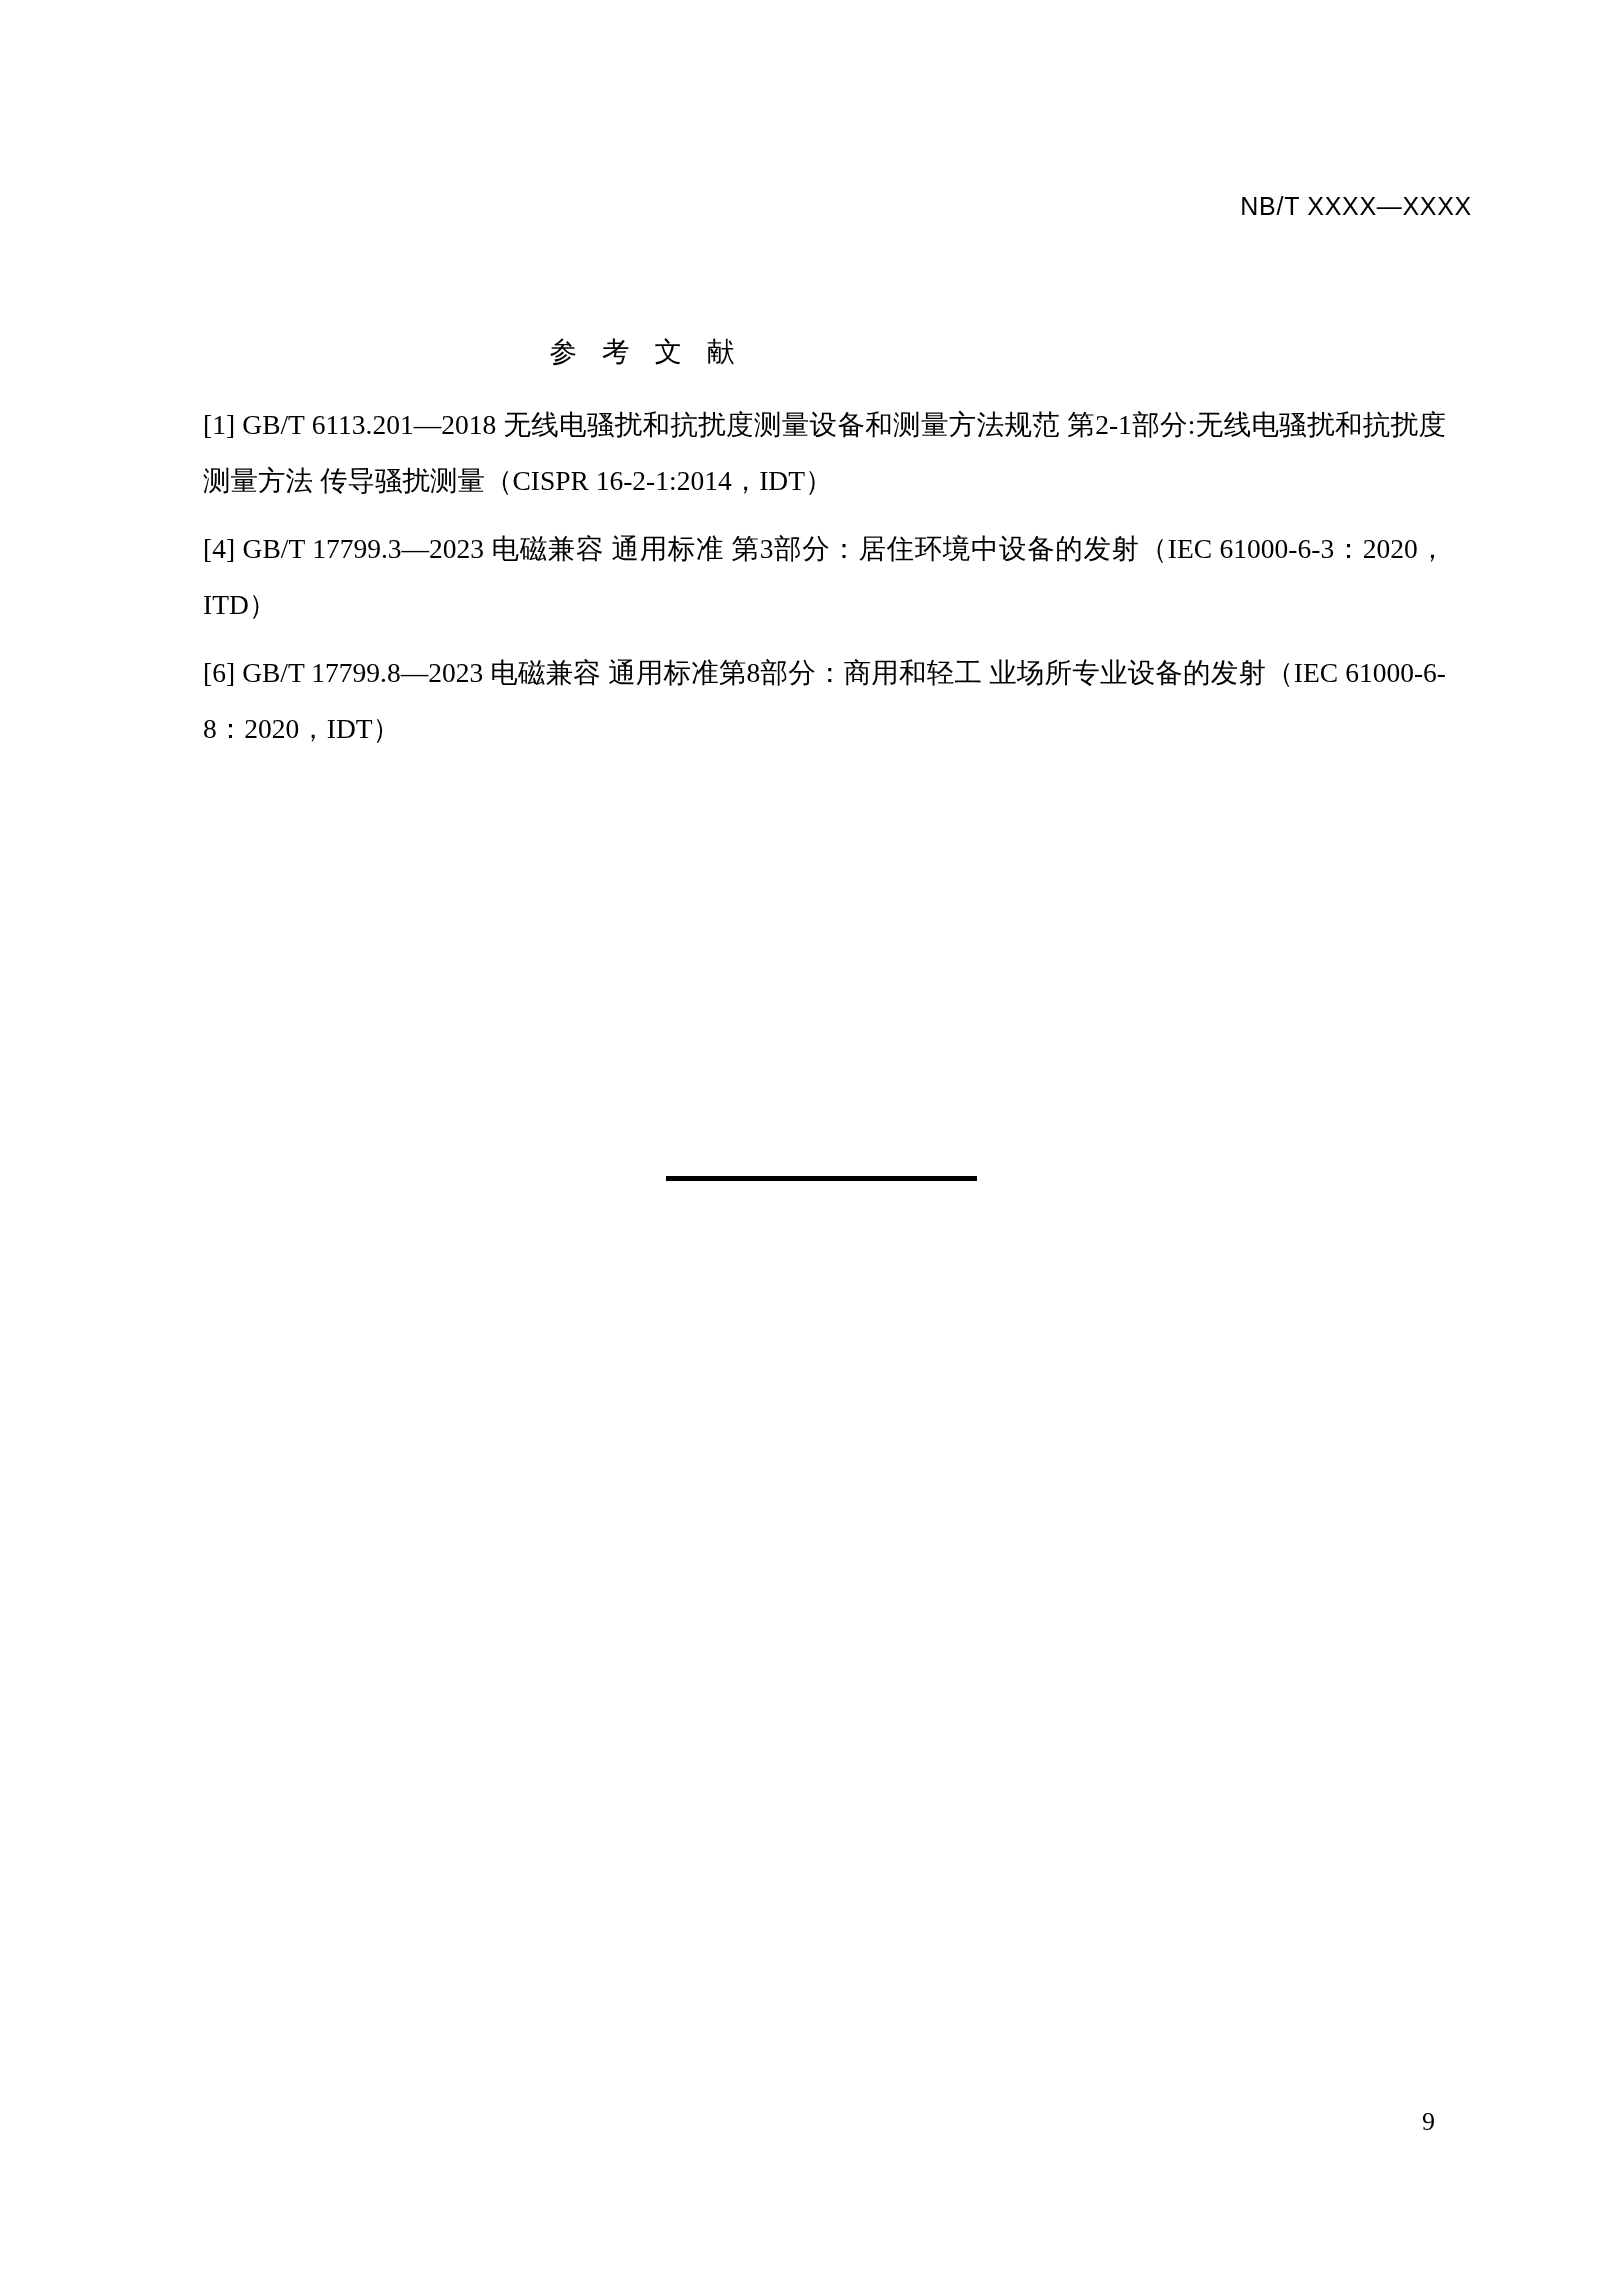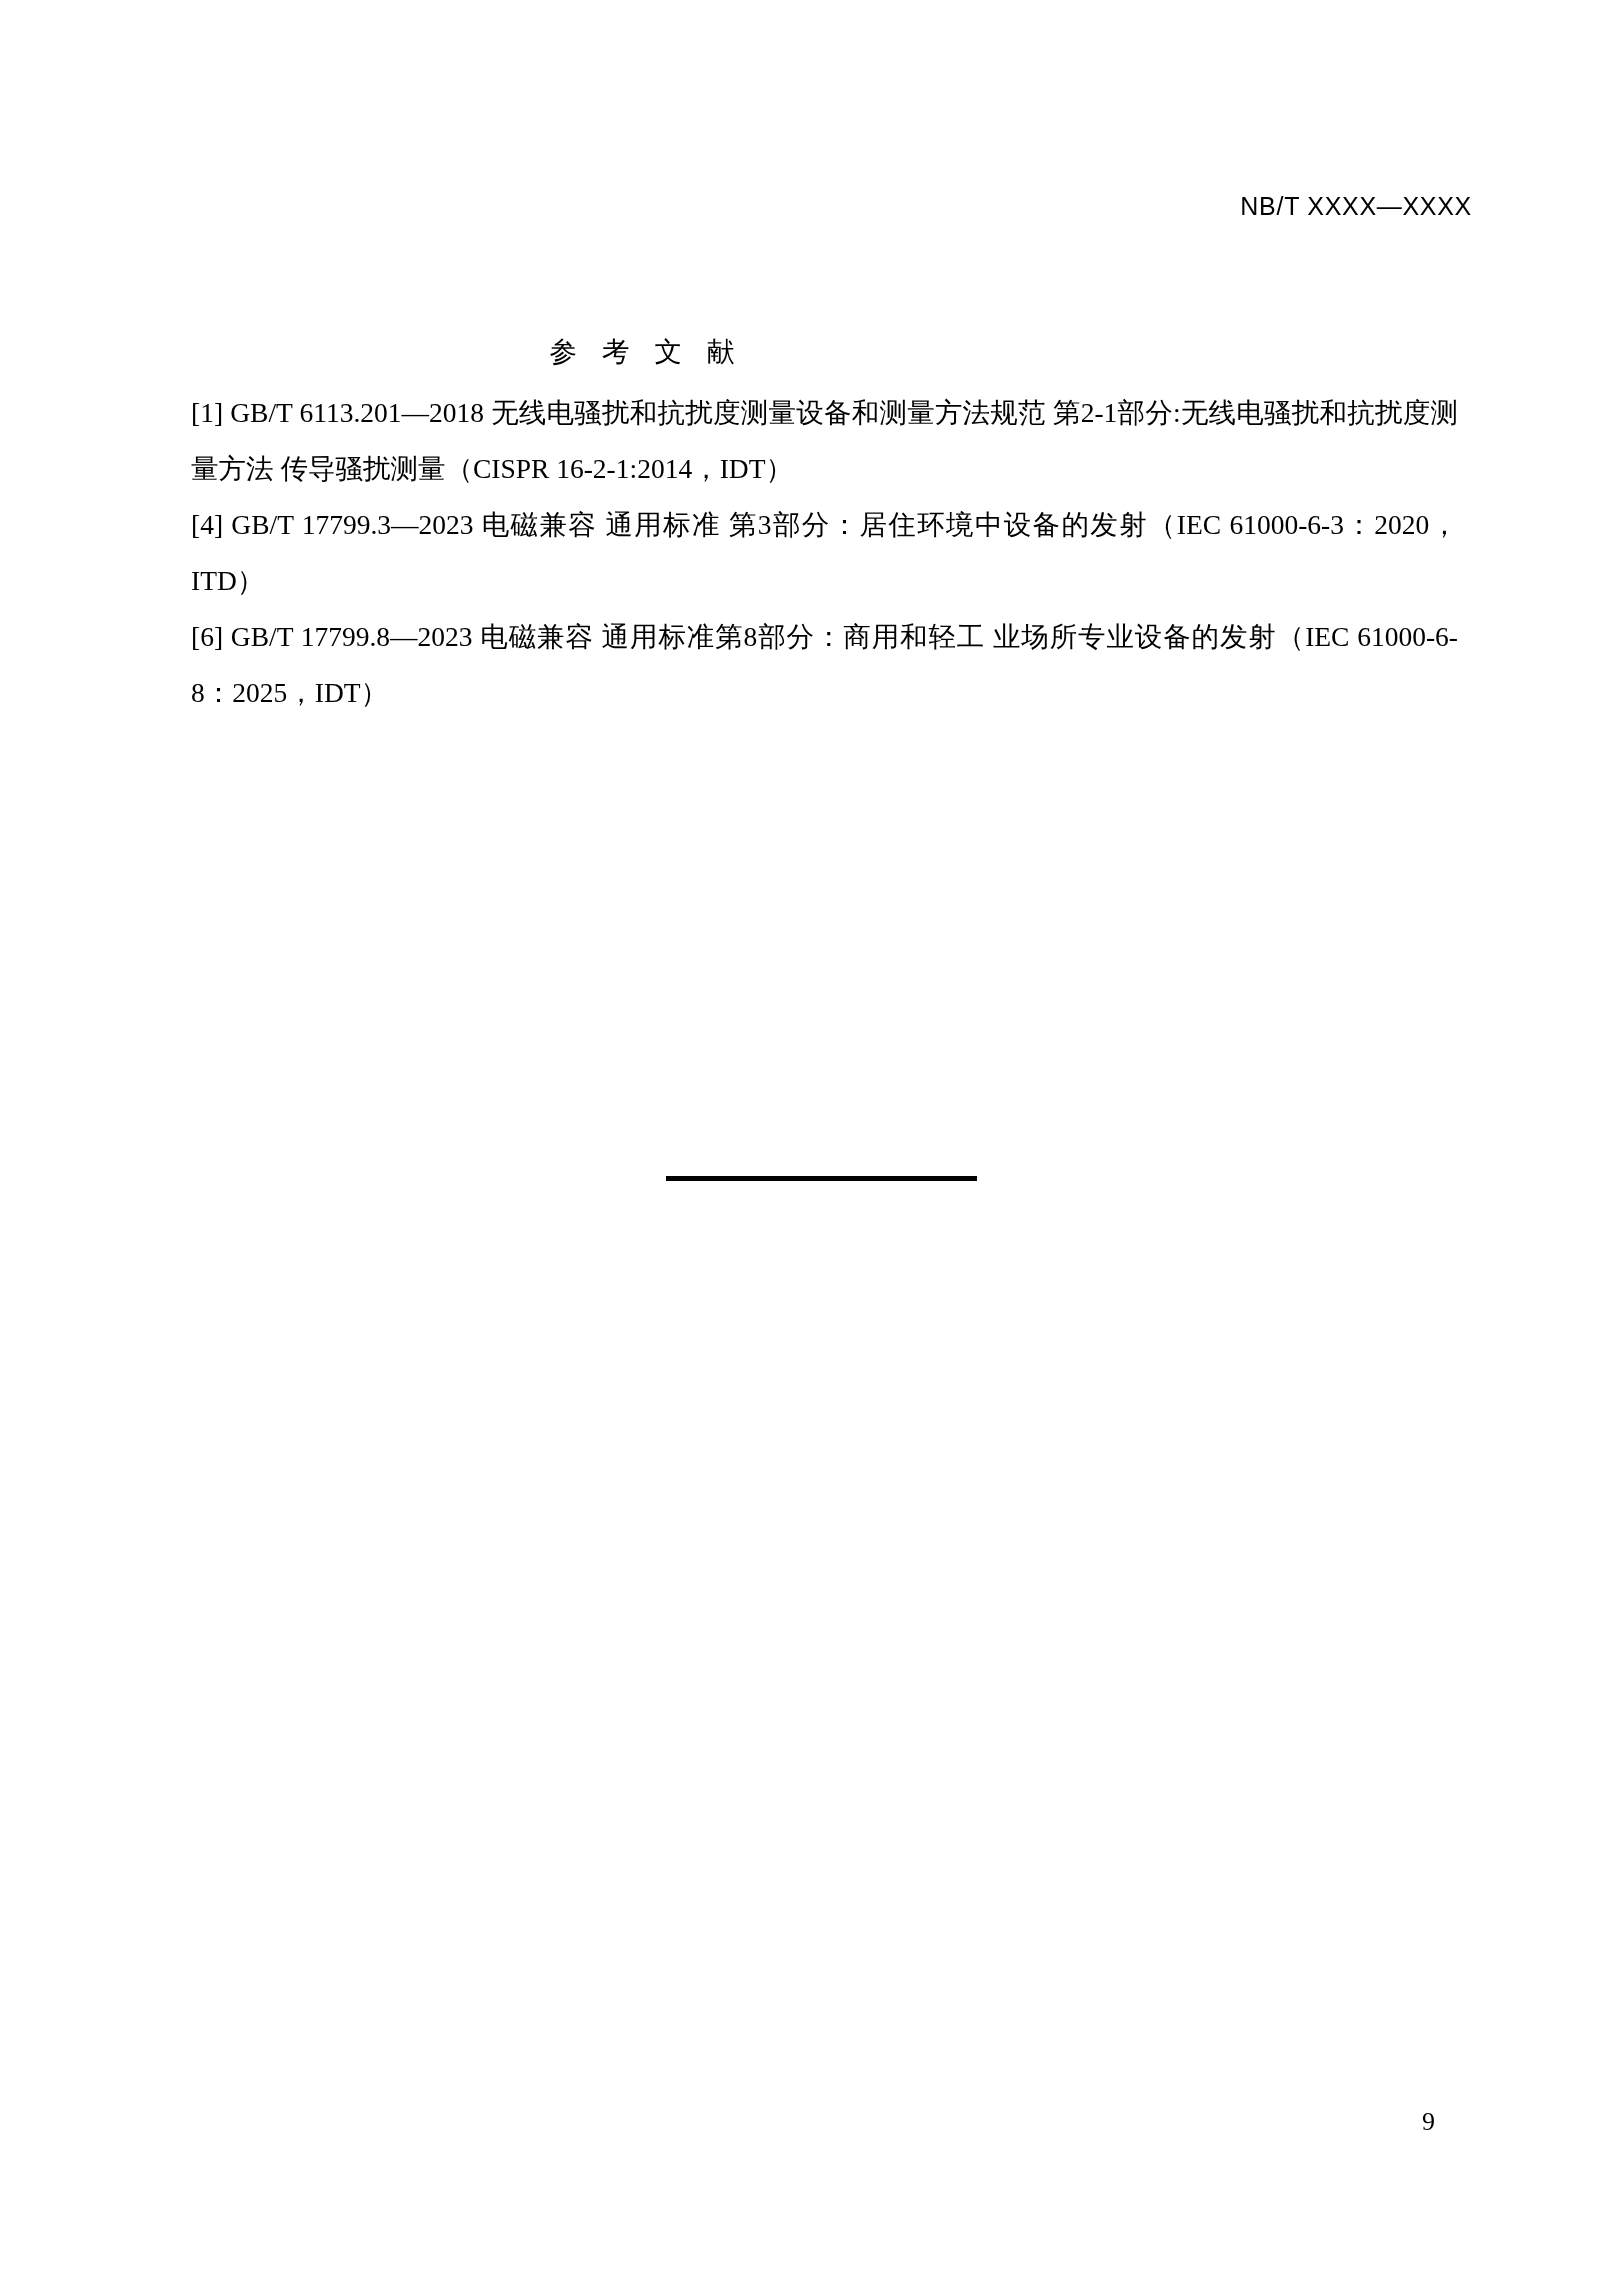--- a/index.html
+++ b/index.html
@@ -45,21 +45,21 @@
       width: 1267px;
       margin: 0;
       padding: 0;
       list-style: none;
       font-size: 27.5px;
       line-height: 56px;
       text-align: justify;
       text-align-last: left;
     }
     .ref-item {
-      margin: 0;
+      margin: 12px;
       padding: 0;
     }
     .end-rule {
       position: absolute;
       top: 1176px;
       left: 666px;
       width: 311px;
       height: 5.2px;
       background: #000000;
     }
@@ -74,19 +74,19 @@
 </head>
 <body>
 
 <div class="header-code">NB/T XXXX—XXXX</div>
 
 <div class="section-title">参考文献</div>
 
 <ul class="ref-list">
   <li class="ref-item">[1] GB/T 6113.201—2018  无线电骚扰和抗扰度测量设备和测量方法规范  第2-1部分:无线电骚扰和抗扰度测量方法  传导骚扰测量（CISPR 16-2-1:2014，IDT）</li>
   <li class="ref-item">[4] GB/T 17799.3—2023  电磁兼容  通用标准  第3部分：居住环境中设备的发射（IEC 61000-6-3：2020，ITD）</li>
-  <li class="ref-item">[6] GB/T  17799.8—2023  电磁兼容  通用标准第8部分：商用和轻工  业场所专业设备的发射（IEC 61000-6-8：2025，IDT）</li>
+  <li class="ref-item">[6] GB/T  17799.8—2023  电磁兼容  通用标准第8部分：商用和轻工  业场所专业设备的发射（IEC 61000-6-8：2020，IDT）</li>
 </ul>
 
 <div class="end-rule"></div>
 
 <div class="page-number">9</div>
 
 
 </body></html>

